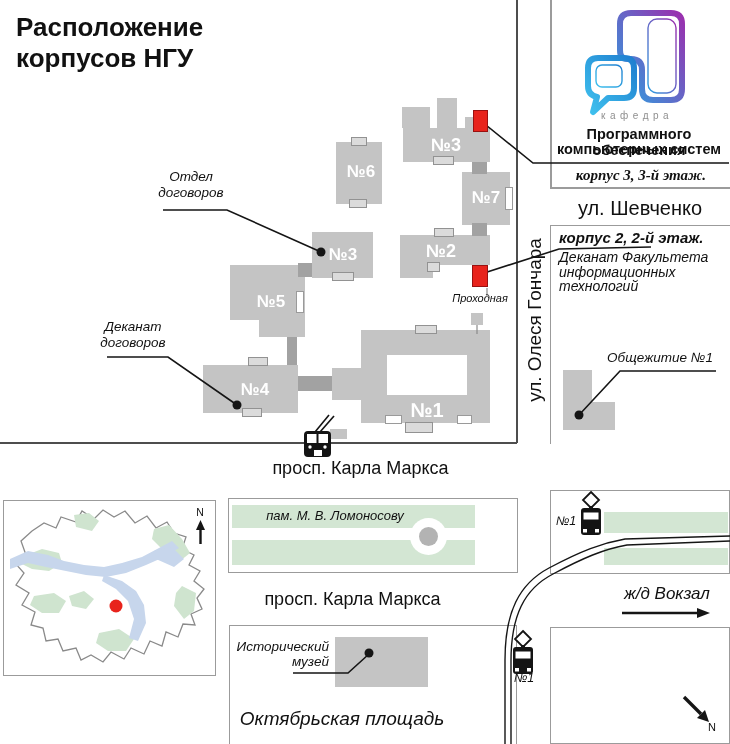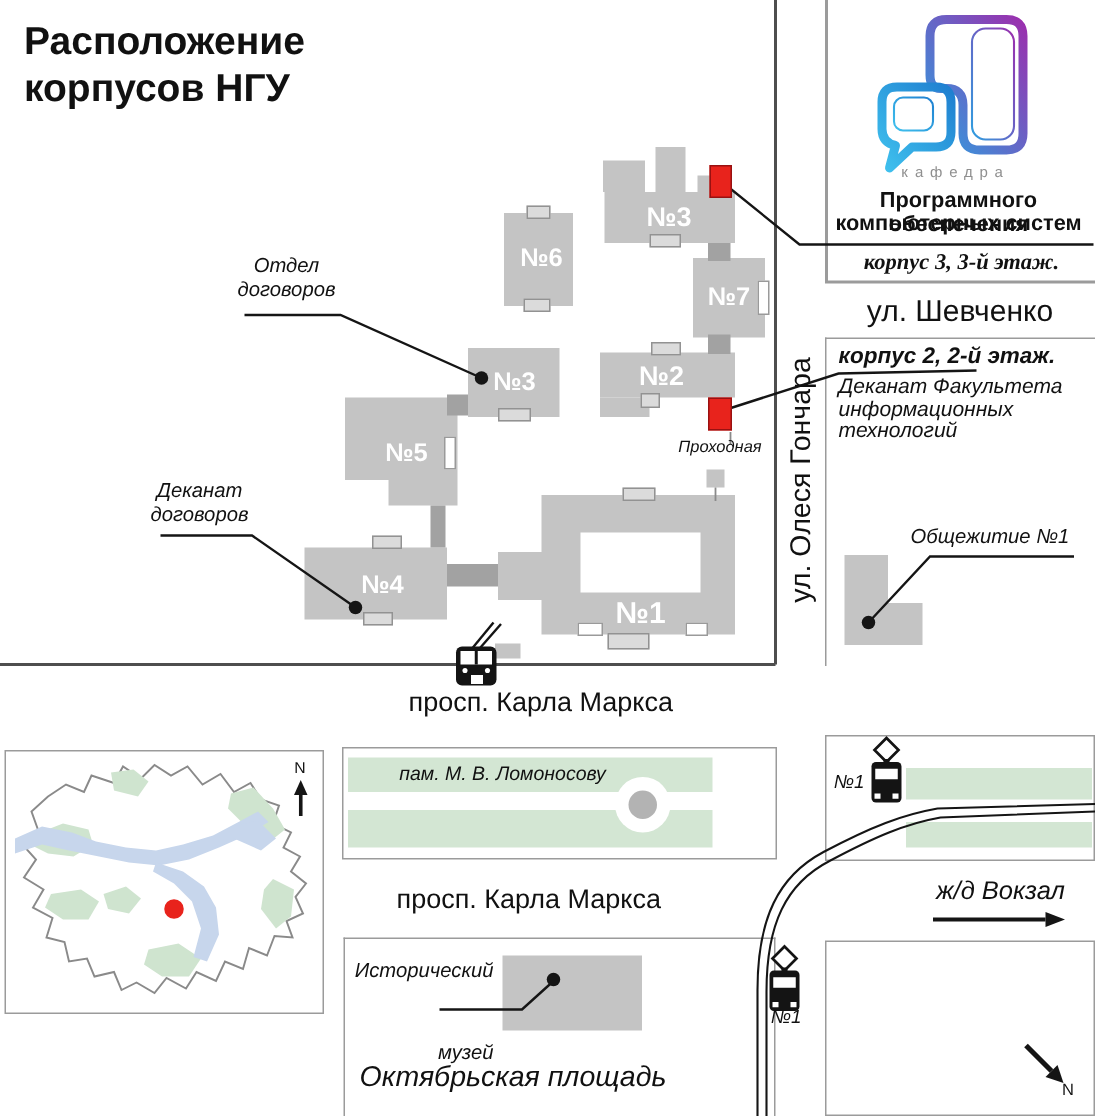--- a/index.html
+++ b/index.html
@@ -231,21 +231,21 @@
   </div>
 
   <div class="txt it" style="left:598px;top:350px;width:124px;text-align:center;font-size:13.5px;">Общежитие №1</div>
 
   <div class="txt it" style="left:253px;top:508px;width:164px;text-align:center;font-size:13px;">пам. М. В. Ломоносову</div>
 
   <div class="txt" style="left:250px;top:589px;width:205px;text-align:center;font-size:18px;">просп. Карла Маркса</div>
 
   <div class="txt it" style="left:233px;top:640px;width:96px;text-align:right;font-size:13.5px;line-height:14.5px;">
     <span style="display:block;">Исторический</span>
-    <span style="display:block;margin-top:40px;">музей</span>
+    <span style="display:block;">музей</span>
   </div>
 
   <div class="txt it" style="left:232px;top:708px;width:220px;text-align:center;font-size:19px;">Октябрьская площадь</div>
 
   <div class="txt it" style="left:608px;top:584px;width:118px;text-align:center;font-size:17px;">ж/д Вокзал</div>
 
   <div class="txt it" style="left:552px;top:514px;width:28px;text-align:center;font-size:12.5px;">№1</div>
   <div class="txt it" style="left:510px;top:671px;width:28px;text-align:center;font-size:12.5px;">№1</div>
 
   <div class="txt" style="left:708px;top:721px;width:16px;font-size:11px;">N</div>

